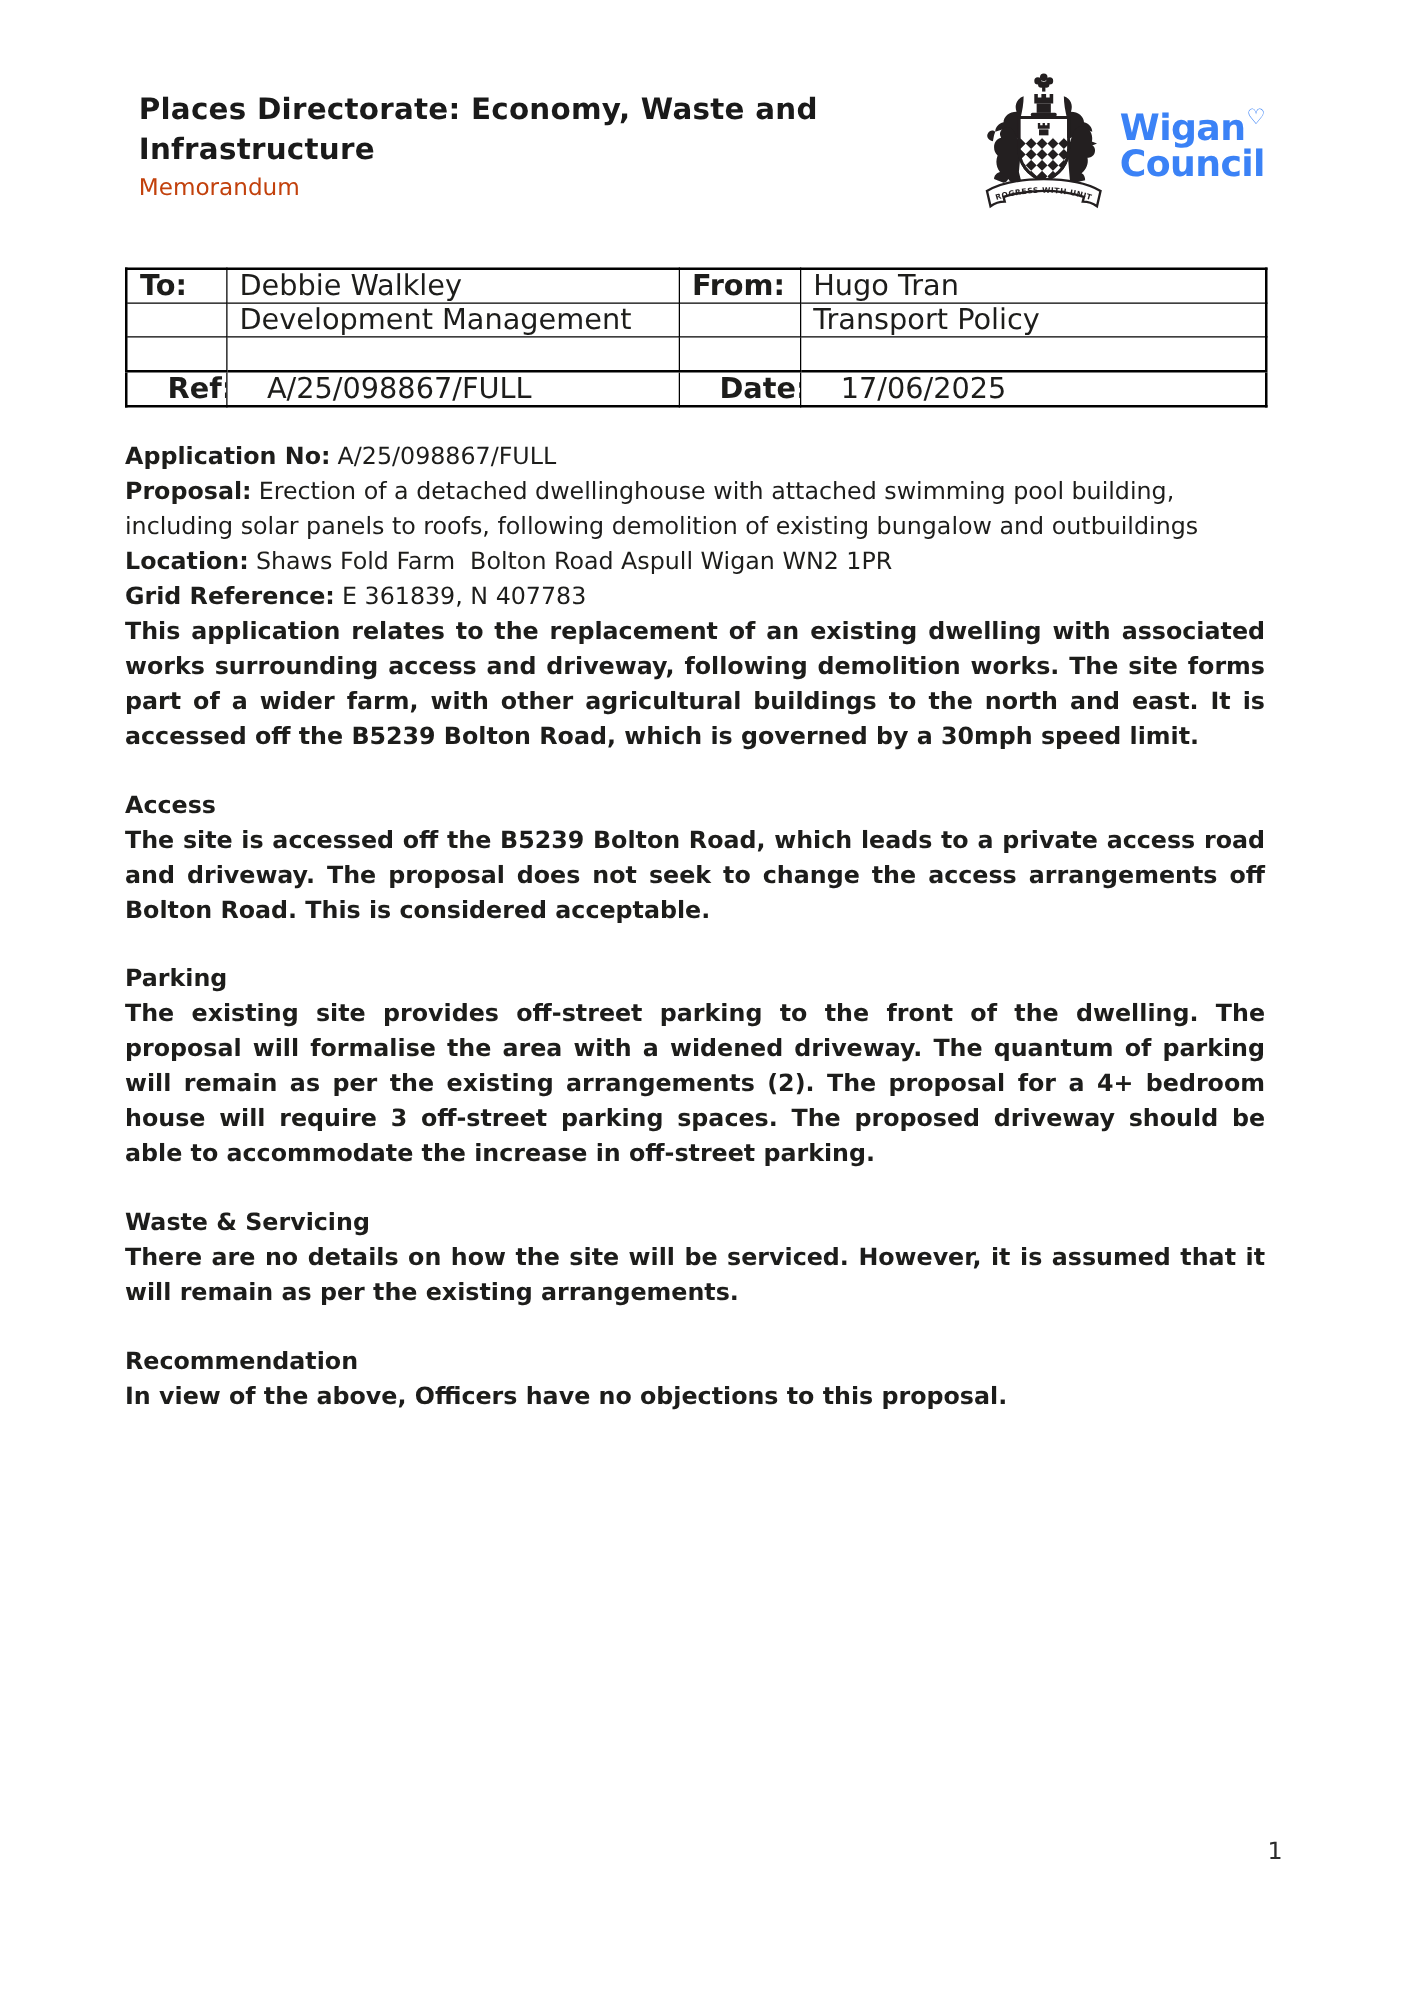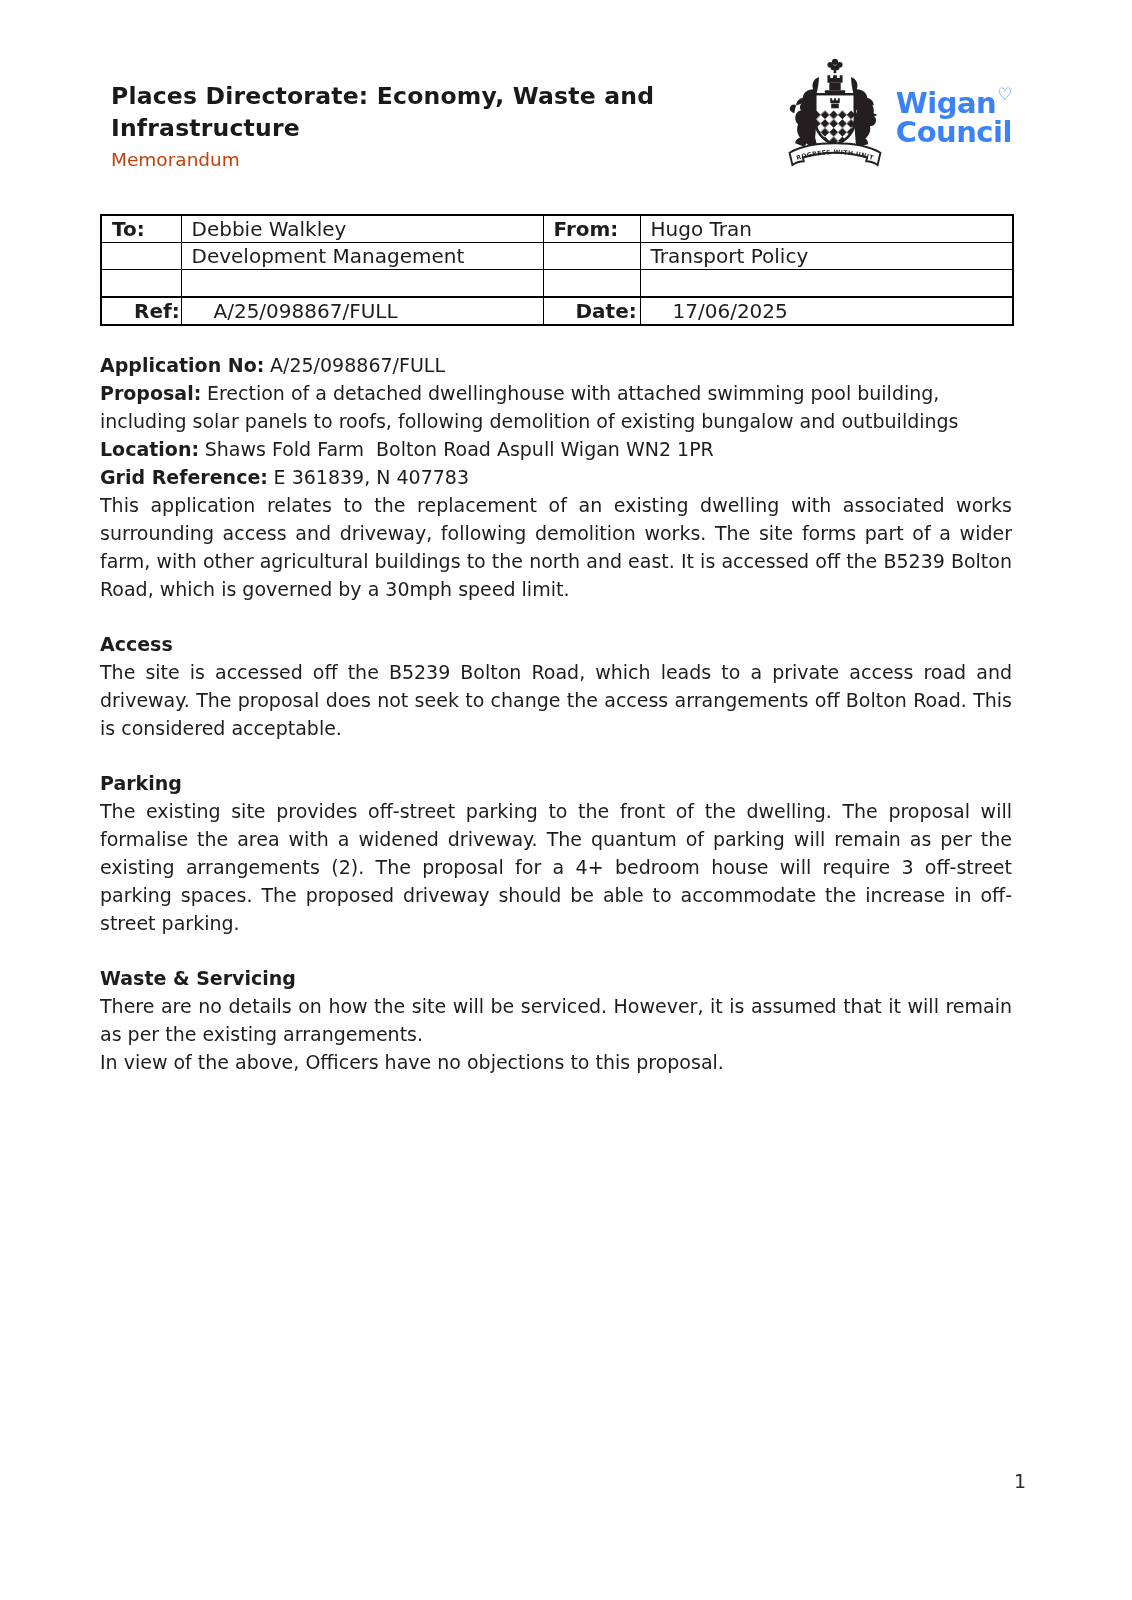--- a/index.html
+++ b/index.html
@@ -11,21 +11,21 @@
     background: #ffffff;
     color: #1d1d1b;
     font-family: "DejaVu Sans", "Liberation Sans", sans-serif;
     overflow: hidden;
     box-sizing: border-box;
   }
   
   .header {
     display: flex;
     justify-content: space-between;
-    align-items: flex-end;
+    align-items: center;
     padding: 62px 120px 0 111px;
   }
   .title-block { flex: 1; max-width: 640px; }
   .doc-title {
     margin: 0;
     font-size: 23.5px;
     font-weight: bold;
     line-height: 32px;
     letter-spacing: 0.2px;
     color: #1a1a1a;
@@ -53,21 +53,21 @@
     font-weight: bold;
     vertical-align: 13px;
     margin-left: 1px;
   }
   
   .memo-table {
     margin: 44px 0 0 100px;
     border-collapse: collapse;
     width: 912px;
     table-layout: fixed;
-    font-size: 20px;
+    font-size: 23px;
   }
   .memo-table td {
     border: 1.5px solid #000;
     height: 26px;
     padding: 0 10px;
     vertical-align: middle;
     overflow: hidden;
     white-space: nowrap;
   }
   .memo-table { border: 2px solid #000; }
@@ -84,20 +84,21 @@
   .info-line .val { white-space: pre-wrap; }
   .section h2 {
     margin: 27px 0 0 0;
     font-size: 19px;
     line-height: 28px;
     font-weight: bold;
   }
   .section p {
     margin: 0;
     text-align: justify;
+    font-weight: bold;
   }
   
   .page-number {
     position: absolute;
     top: 1470px;
     left: 1014px;
     font-size: 19px;
     color: #2b2b2b;
   }
 </style>
@@ -238,20 +239,21 @@
       <h2>Parking</h2>
       <p>The existing site provides off-street parking to the front of the dwelling. The proposal will formalise the area with a widened driveway. The quantum of parking will remain as per the existing arrangements (2). The proposal for a 4+ bedroom house will require 3 off-street parking spaces. The proposed driveway should be able to accommodate the increase in off-street parking.</p>
     </div>
 
     <div class="section">
       <h2>Waste &amp; Servicing</h2>
       <p>There are no details on how the site will be serviced. However, it is assumed that it will remain as per the existing arrangements.</p>
     </div>
 
     <div class="section">
+      <h2>Recommendation</h2>
       <p>In view of the above, Officers have no objections to this proposal.</p>
     </div>
 
   </div>
 
   <div class="page-number">1</div>
 
 </div>
 
 </body></html>

